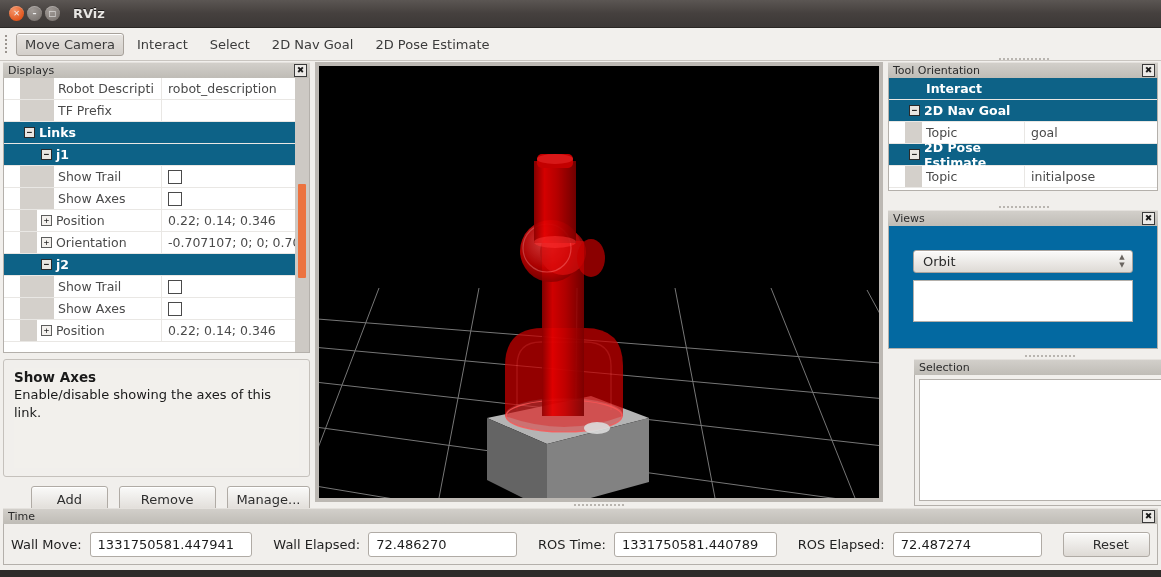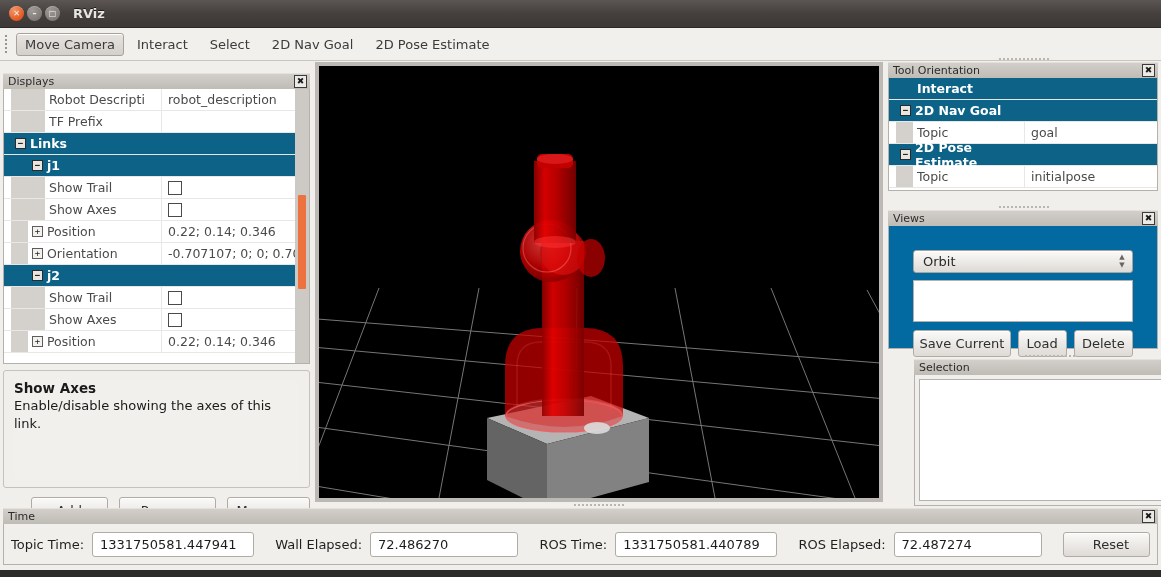--- a/index.html
+++ b/index.html
@@ -79,34 +79,34 @@
     display: flex; align-items: center; justify-content: center;
     font-size: 9px; line-height: 1; color: #1a1a1a; font-weight: bold;
   }
   .handle-dots {
     position: absolute; height: 6px;
     background-image: radial-gradient(#b9b5b0 40%, transparent 41%);
     background-size: 4px 4px;
   }
 
   
-  #displays { left: 3px; top: 73px; width: 307px; height: 444px; }
+  #displays { left: 3px; top: 62px; width: 307px; height: 444px; }
   .tree-wrap {
     position: relative; width: 307px; height: 275px;
     background: #fff; border: 1px solid #b4b0ab; border-top: none;
     overflow: hidden;
   }
   .tree { width: 307px; }
   .trow {
     display: flex; height: 22px; align-items: stretch;
     border-bottom: 1px solid #e9e7e4;
   }
   .tcell-name {
     width: 158px; display: flex; align-items: center;
-    padding-left: 11px; background: #fff; font-size: 12.5px; color: #4a4a4a;
+    padding-left: 20px; background: #fff; font-size: 12.5px; color: #4a4a4a;
     border-right: 1px solid #e9e7e4;
   }
   .tcell-val {
     flex: 1; display: flex; align-items: center;
     padding-left: 6px; background: #fff; font-size: 12.5px; color: #4a4a4a;
     overflow: hidden; white-space: nowrap; text-align: right;
   }
   .trow.sel { background: #0d6287; }
   .trow.sel .tcell-name, .trow.sel .tcell-val {
     background: #0d6287; color: #fff; font-weight: bold; border-right: none;
@@ -512,25 +512,20 @@
     </div>
     <div class="views-body">
       <div class="combo">
         <span>Orbit</span>
         <span class="spin">
           <span>▲</span>
           <span>▼</span>
         </span>
       </div>
       <div class="viewlist"></div>
-      <div class="vbtnrow">
-        <div class="btn v1">Save Current</div>
-        <div class="btn v2">Load</div>
-        <div class="btn v3">Delete</div>
-      </div>
     </div>
   </div>
 
   <div class="panel" id="selection">
     <div class="handle-dots" style="left:110px;top:-5px;width:52px;"></div>
     <div class="panel-title">
       <span>Selection</span>
       <span class="panel-close">✖</span>
     </div>
     <div class="sel-body">
@@ -538,21 +533,21 @@
     </div>
   </div>
 
   <div class="panel" id="timebar">
     <div class="handle-dots" style="left:570px;top:-5px;width:52px;"></div>
     <div class="panel-title">
       <span>Time</span>
       <span class="panel-close">✖</span>
     </div>
     <div class="time-body">
-      <span class="tlabel">Topic Time:</span>
+      <span class="tlabel">Wall Move:</span>
       <span class="tinput w">1331750581.447941</span>
       <span class="tlabel">Wall Elapsed:</span>
       <span class="tinput e">72.486270</span>
       <span class="tlabel">ROS Time:</span>
       <span class="tinput w">1331750581.440789</span>
       <span class="tlabel">ROS Elapsed:</span>
       <span class="tinput e">72.487274</span>
       <span class="resetbtn">Reset</span>
     </div>
   </div>

